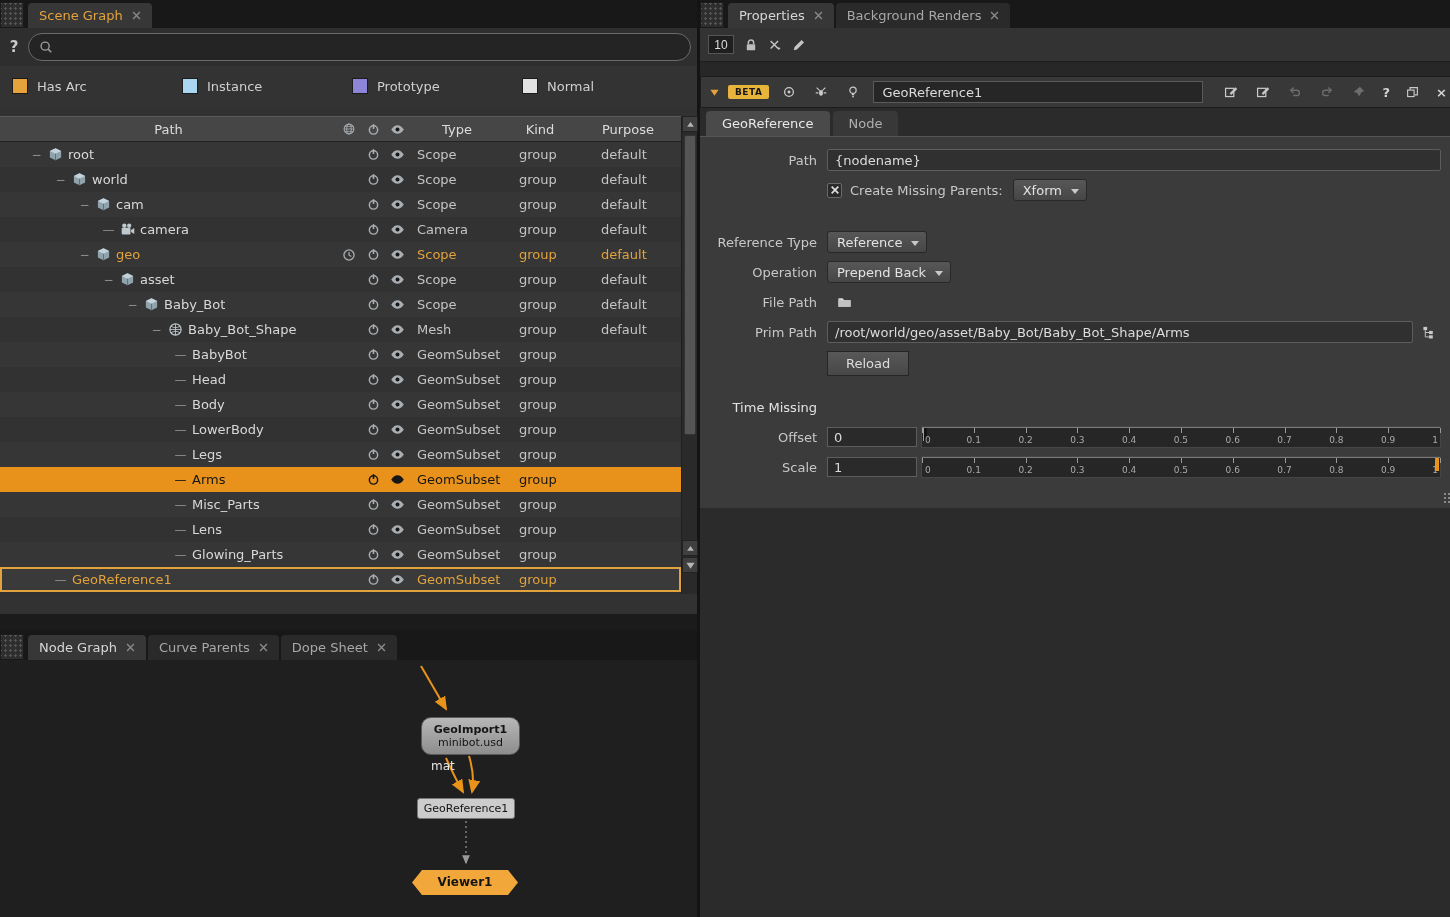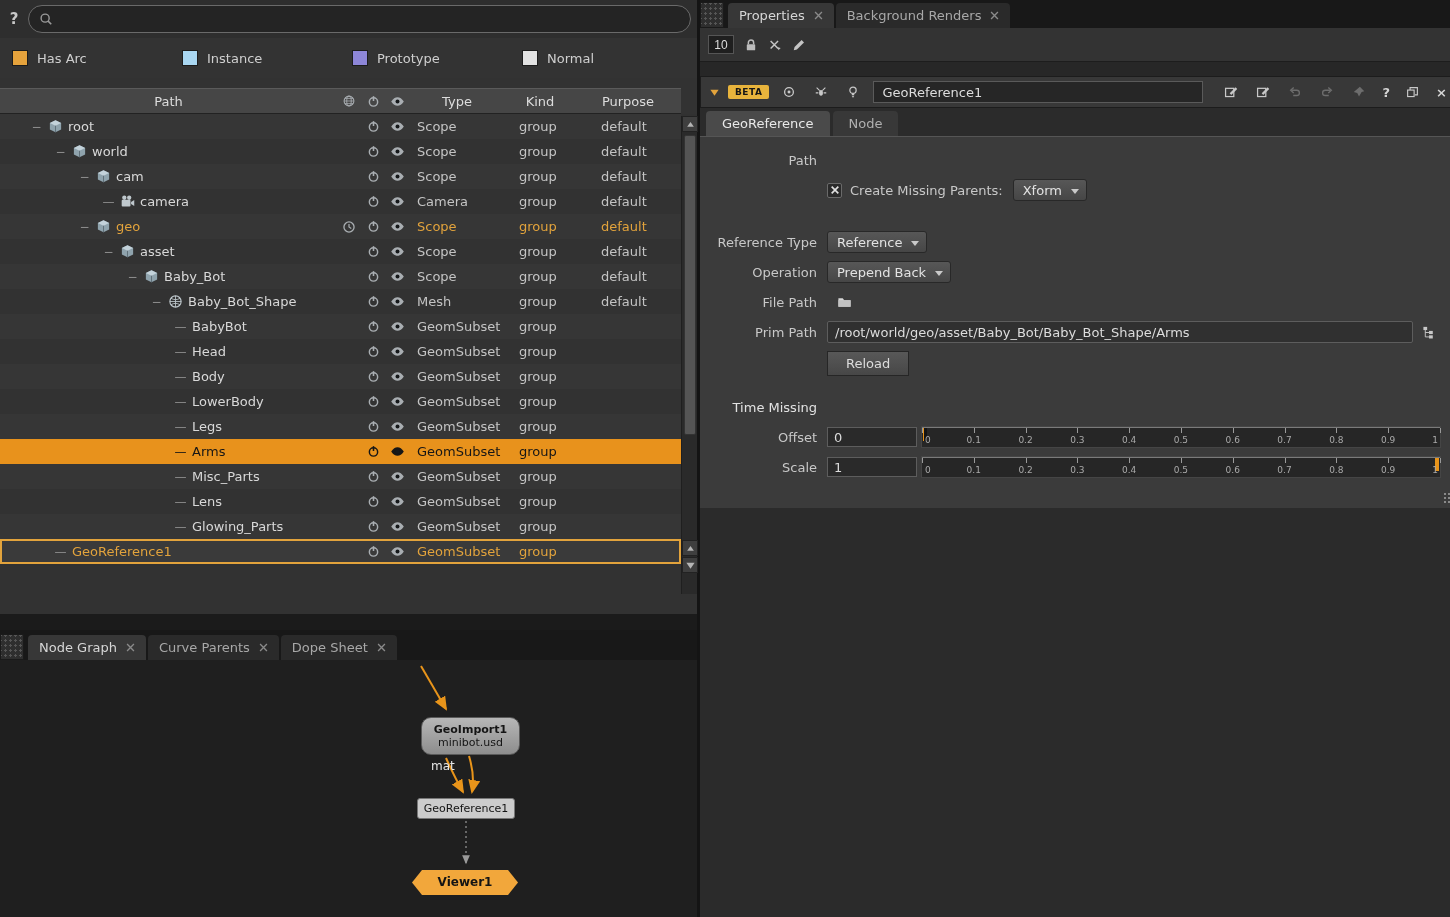--- a/index.html
+++ b/index.html
@@ -116,20 +116,31 @@
     background-image:radial-gradient(#8a8a8a 1px,transparent 1.3px);background-size:4px 4px}
 </style>
 </head>
 <body>
 
 <div class="app">
 
   <div class="left">
 
     <div class="sg">
+      <div class="tabbar">
+        <div class="grip"></div>
+        <div class="tab active sgtab">
+          <span class="tablbl">Scene Graph</span>
+          <span class="x">
+              <svg viewBox="0 0 10 10" class="i9">
+                <path d="M1.2 1.2l7.6 7.6M8.8 1.2L1.2 8.8" stroke="currentColor" stroke-width="1.5" fill="none"></path>
+              </svg>
+            </span>
+        </div>
+      </div>
       <div class="searchrow">
         <span class="qmark">?</span>
         <div class="searchbox">
           <span class="icn">
               <svg viewBox="0 0 16 16" class="i14">
                 <circle cx="7" cy="7" r="4.6" fill="none" stroke="currentColor" stroke-width="1.6"></circle>
                 <path d="M10.4 10.4L14 14" stroke="currentColor" stroke-width="1.8"></path>
               </svg>
             </span>
           <input class="searchinput" style="">
@@ -898,20 +909,21 @@
     </div>
 
     <div class="ptabs">
       <div class="ptab active">GeoReference</div>
       <div class="ptab">Node</div>
     </div>
 
     <div class="form">
       <div class="frow">
         <div class="flabel">Path</div>
+        <input class="tfield" value="{nodename}" style="">
       </div>
       <div class="frow indent">
         <div class="checkbox">
             <span><svg viewBox="0 0 12 12" class="i10">
                 <path d="M2 2l8 8M10 2l-8 8" stroke="currentColor" stroke-width="2" fill="none"></path>
               </svg></span>
           </div>
         <div class="cblabel">Create Missing Parents:</div>
         <div class="dropdown">
           <span>Xform</span>

